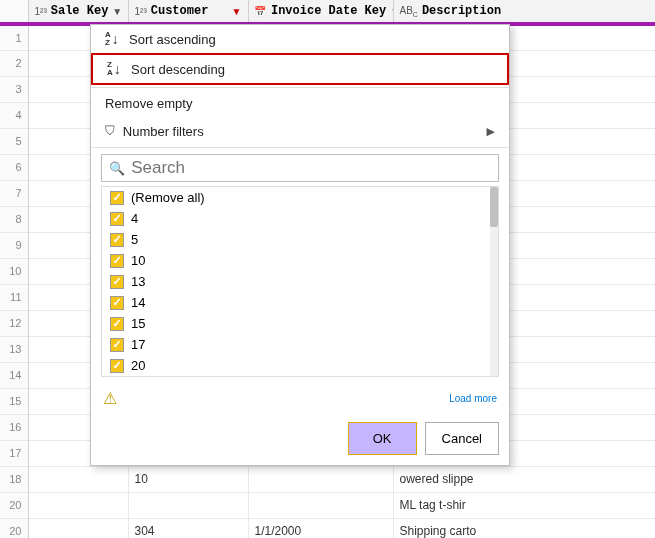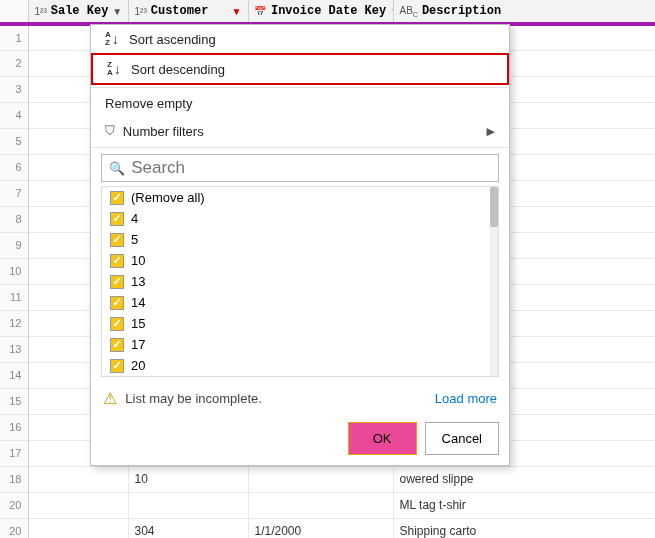--- a/index.html
+++ b/index.html
@@ -38,25 +38,25 @@
     .checkbox-list { margin: 4px 10px; border: 1px solid #ddd; overflow-y: auto; max-height: 210px; position: relative; }
     .checkbox-item { display: flex; align-items: center; gap: 7px; padding: 3px 8px; font-size: 13px; cursor: pointer; }
     .cb { width: 14px; height: 14px; border: 1px solid #999; background: #f5c518; display: flex; align-items: center; justify-content: center; flex-shrink: 0; }
     .cb-check { color: #fff; font-size: 11px; font-weight: bold; }
     .scrollbar-track { position: absolute; right: 0; top: 0; width: 8px; height: 100%; background: #f0f0f0; }
     .scrollbar-thumb { position: absolute; right: 0; top: 0; width: 8px; height: 40px; background: #c0c0c0; border-radius: 2px; }
 
     
     .dropdown-footer { display: flex; align-items: center; padding: 8px 12px; font-size: 13px; color: #444; gap: 8px; }
     .warning-icon { font-size: 16px; color: #c0a000; }
-    .load-more { margin-left: auto; color: #0078d4; cursor: pointer; font-size: 13px; text-decoration: none; text-align: center; }
+    .load-more { margin-left: auto; color: #0078d4; cursor: pointer; font-size: 10px; text-decoration: none; text-align: center; }
 
     
     .btn-row { display: flex; justify-content: flex-end; padding: 6px 10px 10px 10px; gap: 8px; }
-    .btn-ok { background: #ec4899; border: 1px solid #e0a800; padding: 6px 24px; font-size: 13px; cursor: pointer; font-weight: 500; }
+    .btn-ok { background: #c4b5fd; border: 1px solid #e0a800; padding: 6px 24px; font-size: 13px; cursor: pointer; font-weight: 500; }
     .btn-cancel { background: #fff; border: 1px solid #aaa; padding: 8px 16px; font-size: 13px; cursor: pointer; }
   </style>
 </head>
 <body>
 
 <div class="table-container">
   <table>
     <thead>
       <tr>
         <th class="row-num"></th>
@@ -333,21 +333,20 @@
       <span>20</span>
     </div>
         </div>
       <div class="scrollbar-track">
         <div class="scrollbar-thumb"></div>
       </div>
     </div>
 
     <div class="dropdown-footer">
       <span class="warning-icon">⚠</span>
-      <span>List may be incomplete.</span>
       <a class="load-more">Load more</a>
     </div>
 
     <div class="btn-row">
       <button class="btn-ok">OK</button>
       <button class="btn-cancel">Cancel</button>
     </div>
   </div>
 </div>
 

